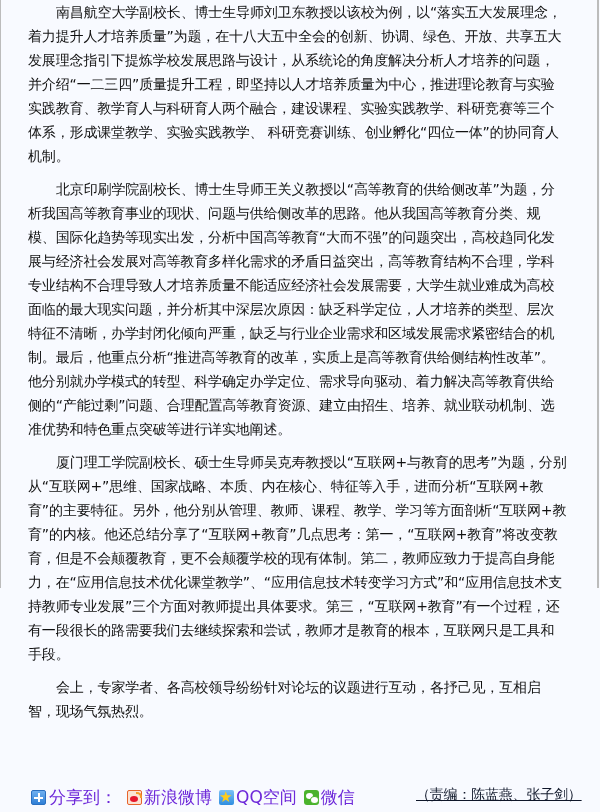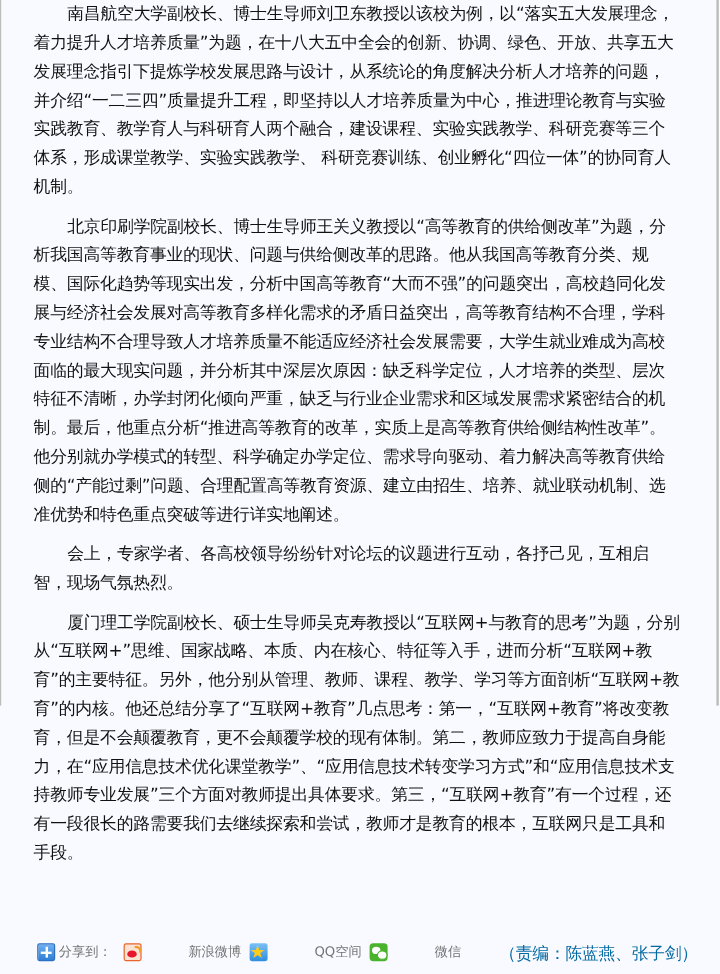--- a/index.html
+++ b/index.html
@@ -23,51 +23,51 @@
   .para {
     margin: 0 0 9px 0;
     font-size: 14px;
     line-height: 24px;
     text-indent: 2em;
     letter-spacing: -0.15px;
     word-break: break-all;
   }
   .share-bar {
     position: absolute; left: 30px; top: 786px;
-    display: flex; align-items: center; font-size: 11px; color: #737373;
+    display: flex; align-items: center; font-size: 17px; color: #6d28d9;
   }
   .share-bar .lbl { margin-left: 3px; margin-right: 10px; }
-  .share-item { display: flex; align-items: center; margin-right: 7px; cursor: pointer; gap: 37px; }
+  .share-item { display: flex; align-items: center; margin-right: 7px; cursor: pointer; }
   .share-item .txt { margin-left: 2px; }
   .ico { width: 15px; height: 15px; display: inline-block; position: relative; border-radius: 2px; }
   .ico-plus { background: linear-gradient(#6fb0f0, #2f7fd6); border: 1px solid #2a6fc0; box-sizing: border-box; }
   .ico-plus::before, .ico-plus::after { content: ""; position: absolute; background: #fff; }
   .ico-plus::before { left: 6px; top: 2px; width: 2px; height: 9px; }
   .ico-plus::after { left: 2px; top: 6px; width: 9px; height: 2px; }
   .ico-weibo { background: #fbe3d3; border: 1px solid #e8642c; box-sizing: border-box; }
   .ico-weibo::before { content: ""; position: absolute; left: 2px; top: 5px; width: 8px; height: 6px; border-radius: 50%; background: #e6162d; }
   .ico-weibo::after { content: ""; position: absolute; left: 8px; top: 1px; width: 4px; height: 4px; border-top: 2px solid #f59b2b; border-right: 2px solid #f59b2b; border-radius: 0 5px 0 0; }
   .ico-qzone { background: linear-gradient(#7cc0f5, #2f8ee0); }
   .ico-qzone::before { content: "★"; position: absolute; left: 0; top: -3px; font-size: 15px; color: #ffcc1a; line-height: 20px; }
   .ico-wechat { background: #4ab32c; border-radius: 3px; }
   .ico-wechat::before { content: ""; position: absolute; left: 2px; top: 3px; width: 7px; height: 6px; background: #fff; border-radius: 50%; }
   .ico-wechat::after { content: ""; position: absolute; left: 6px; top: 6px; width: 7px; height: 6px; background: #fff; border-radius: 50%; border: 1px solid #4ab32c; }
   .editor {
-    position: absolute; left: 415px; top: 786px; font-size: 14px; color: #0369a1; letter-spacing: -0.2px;
+    position: absolute; left: 415px; top: 786px; font-size: 14px; color: #0f172a; letter-spacing: -0.2px; text-decoration: underline;
   }
 </style>
 </head>
 <body>
 
 <div class="frame">
   <div class="article">
     <p class="para">南昌航空大学副校长、博士生导师刘卫东教授以该校为例，以“落实五大发展理念，着力提升人才培养质量”为题，在十八大五中全会的创新、协调、绿色、开放、共享五大发展理念指引下提炼学校发展思路与设计，从系统论的角度解决分析人才培养的问题，并介绍“一二三四”质量提升工程，即坚持以人才培养质量为中心，推进理论教育与实验实践教育、教学育人与科研育人两个融合，建设课程、实验实践教学、科研竞赛等三个体系，形成课堂教学、实验实践教学、 科研竞赛训练、创业孵化“四位一体”的协同育人机制。</p>
     <p class="para">北京印刷学院副校长、博士生导师王关义教授以“高等教育的供给侧改革”为题，分析我国高等教育事业的现状、问题与供给侧改革的思路。他从我国高等教育分类、规模、国际化趋势等现实出发，分析中国高等教育“大而不强”的问题突出，高校趋同化发展与经济社会发展对高等教育多样化需求的矛盾日益突出，高等教育结构不合理，学科专业结构不合理导致人才培养质量不能适应经济社会发展需要，大学生就业难成为高校面临的最大现实问题，并分析其中深层次原因：缺乏科学定位，人才培养的类型、层次特征不清晰，办学封闭化倾向严重，缺乏与行业企业需求和区域发展需求紧密结合的机制。最后，他重点分析“推进高等教育的改革，实质上是高等教育供给侧结构性改革”。他分别就办学模式的转型、科学确定办学定位、需求导向驱动、着力解决高等教育供给侧的“产能过剩”问题、合理配置高等教育资源、建立由招生、培养、就业联动机制、选准优势和特色重点突破等进行详实地阐述。</p>
+    <p class="para">厦门理工学院副校长、硕士生导师吴克寿教授以“互联网+与教育的思考”为题，分别从“互联网+”思维、国家战略、本质、内在核心、特征等入手，进而分析“互联网+教育”的主要特征。另外，他分别从管理、教师、课程、教学、学习等方面剖析“互联网+教育”的内核。他还总结分享了“互联网+教育”几点思考：第一，“互联网+教育”将改变教育，但是不会颠覆教育，更不会颠覆学校的现有体制。第二，教师应致力于提高自身能力，在“应用信息技术优化课堂教学”、“应用信息技术转变学习方式”和“应用信息技术支持教师专业发展”三个方面对教师提出具体要求。第三，“互联网+教育”有一个过程，还有一段很长的路需要我们去继续探索和尝试，教师才是教育的根本，互联网只是工具和手段。</p>
     <p class="para">会上，专家学者、各高校领导纷纷针对论坛的议题进行互动，各抒己见，互相启智，现场气氛热烈。</p>
-    <p class="para">厦门理工学院副校长、硕士生导师吴克寿教授以“互联网+与教育的思考”为题，分别从“互联网+”思维、国家战略、本质、内在核心、特征等入手，进而分析“互联网+教育”的主要特征。另外，他分别从管理、教师、课程、教学、学习等方面剖析“互联网+教育”的内核。他还总结分享了“互联网+教育”几点思考：第一，“互联网+教育”将改变教育，但是不会颠覆教育，更不会颠覆学校的现有体制。第二，教师应致力于提高自身能力，在“应用信息技术优化课堂教学”、“应用信息技术转变学习方式”和“应用信息技术支持教师专业发展”三个方面对教师提出具体要求。第三，“互联网+教育”有一个过程，还有一段很长的路需要我们去继续探索和尝试，教师才是教育的根本，互联网只是工具和手段。</p>
   </div>
 
   <div class="share-bar">
     <span class="ico ico-plus"></span>
     <span class="lbl">分享到：</span>
     <span class="share-item">
       <span class="ico ico-weibo"></span>
       <span class="txt">新浪微博</span>
     </span>
     <span class="share-item">

